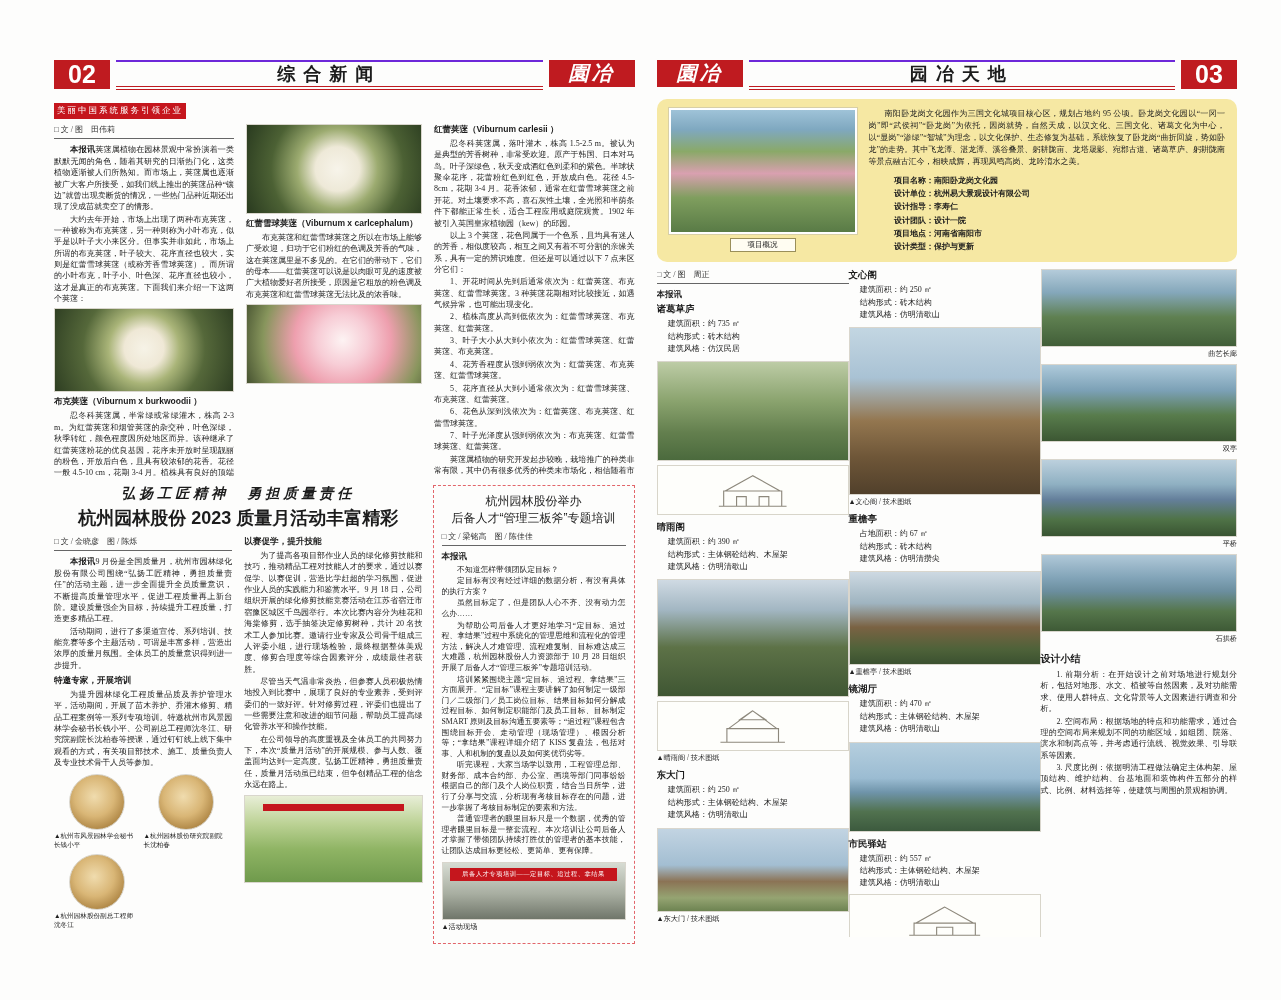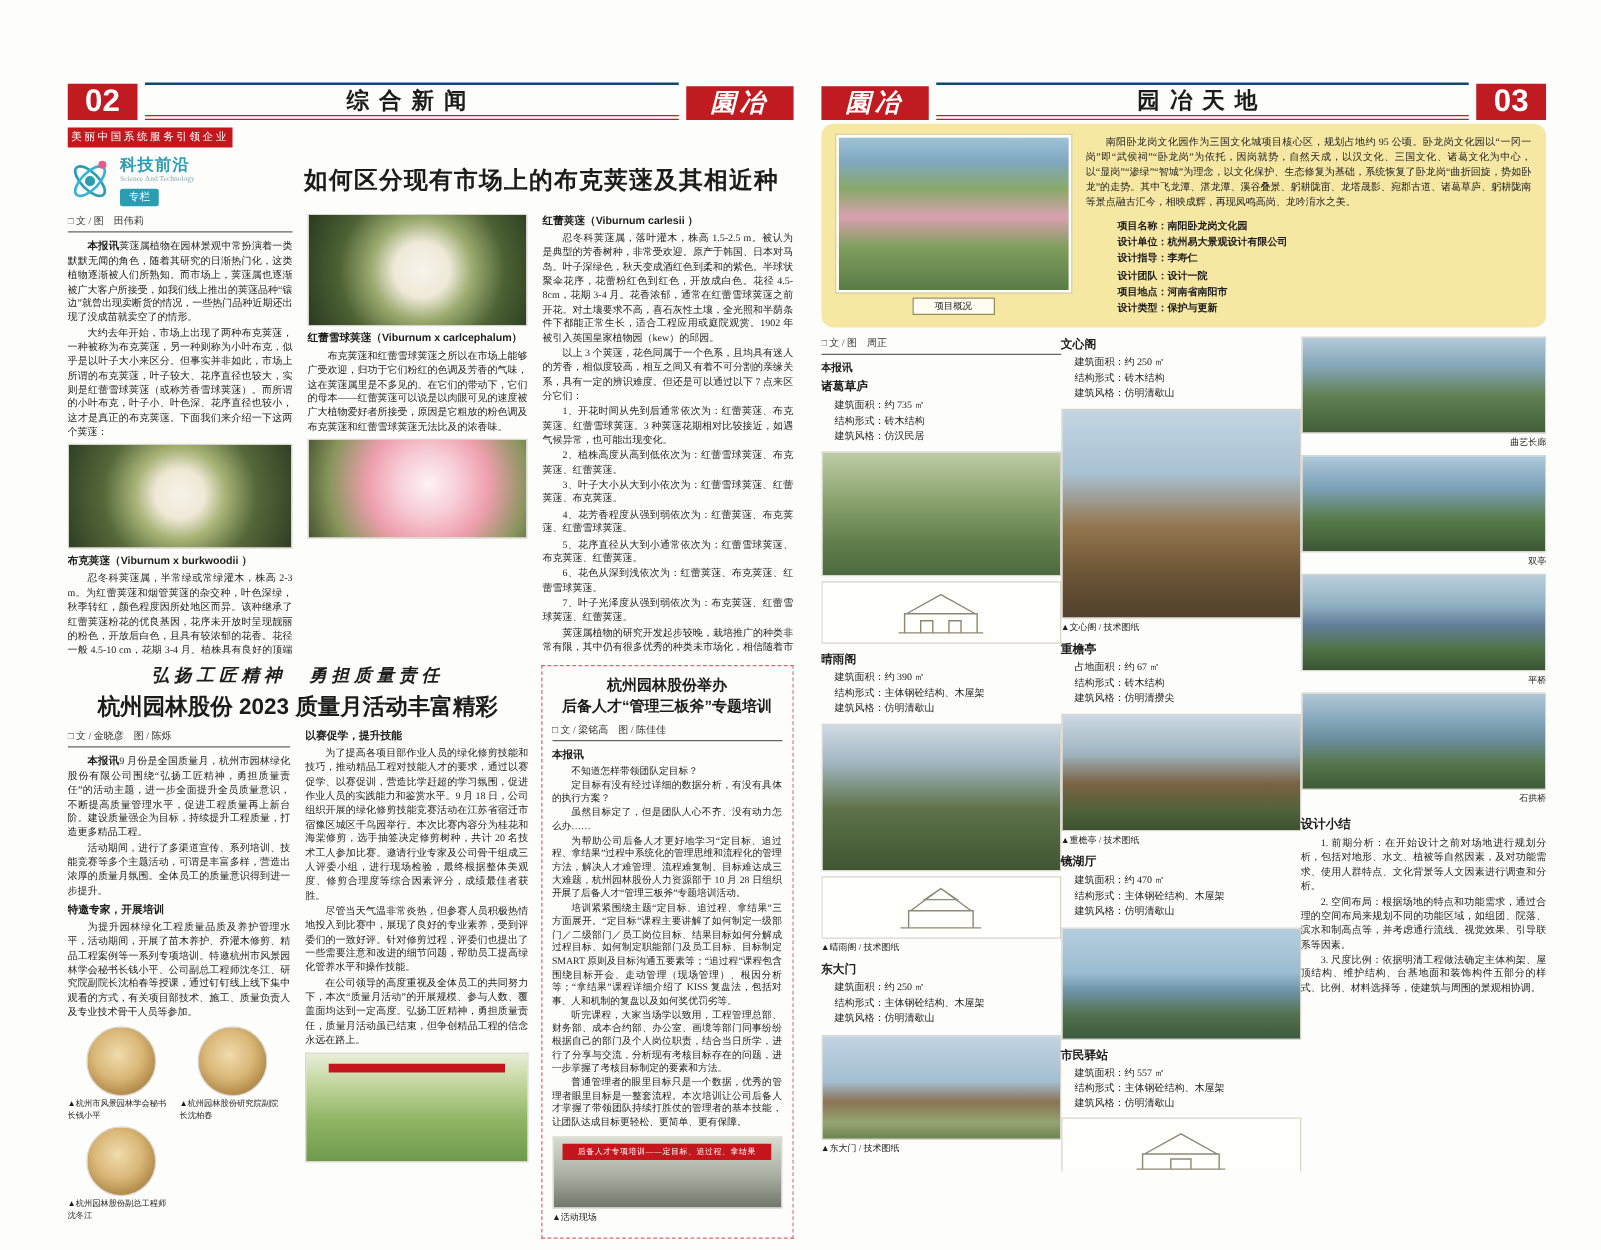--- a/index.html
+++ b/index.html
@@ -1,25 +1,25 @@
 <!DOCTYPE html>
 <html><head>
 <meta charset="utf-8">
 <style>
 *{margin:0;padding:0;box-sizing:border-box}
 html,body{width:1281px;height:1000px;background:#fdfdfc;overflow:hidden;
   font-family:"Liberation Serif","DejaVu Serif",serif;color:#1c1c1c}
 .spread{display:flex;gap:22px;padding:60px 44px 0 54px}
 .page{width:586px;height:934px;overflow:hidden;position:relative;background:#fdfdfc}
 
-.phead{display:flex;align-items:flex-end;height:36px;margin-bottom:3px}
+.phead{display:flex;align-items:flex-start;height:36px;margin-bottom:3px}
 .red-box{background:#bf1b20;color:#fff;display:flex;align-items:center;justify-content:center}
 .pnum{width:56px;font-size:25px;font-family:"Liberation Sans","DejaVu Sans",sans-serif;font-weight:bold}
 .masthead{width:86px;font-size:20px;font-style:italic;font-weight:bold;letter-spacing:3px;font-family:"DejaVu Serif",serif}
-.ptitle-bar{flex:1;margin:0 6px;border-top:2px solid #0c4a6e;border-bottom:4px double #bf1b20;display:flex;align-items:center;justify-content:center}
+.ptitle-bar{flex:1;margin:0 6px;border-top:2px solid #6d28d9;border-bottom:4px double #bf1b20;display:flex;align-items:center;justify-content:center}
 .ptitle{font-size:18px;font-weight:bold;letter-spacing:8px}
 .ptag{display:inline-block;background:#c5161d;color:#fff;font-size:8.5px;padding:2px 3px;letter-spacing:2px;margin:1px 0 5px}
 
 .p{font-size:8px;line-height:1.42;text-align:justify;text-indent:2em;margin-bottom:1px}
 .lead{font-weight:bold;font-size:8.3px}
 .byline{font-size:8px;color:#333;border-bottom:1px solid #666;padding-bottom:3px;margin-bottom:5px}
 .plabel{font-size:8.5px;font-weight:bold;margin:4px 0 2px;font-family:"Liberation Sans","DejaVu Sans",sans-serif}
 .subhead{font-size:8.6px;font-weight:bold;font-family:"Liberation Sans","DejaVu Sans",sans-serif;margin:4px 0 2px}
 .cap{font-size:7.2px;color:#222;margin:2px 0 4px}
 
@@ -60,21 +60,21 @@
 .a2kicker{text-align:center;font-size:14px;font-weight:bold;font-style:italic;letter-spacing:4px}
 .a2head{text-align:center;font-family:"Liberation Sans","DejaVu Sans",sans-serif;font-size:18px;font-weight:bold;margin:3px 0 6px}
 .a2cols{display:flex;gap:12px}
 .a2c{flex:1;overflow:hidden}
 .circles{display:flex;flex-wrap:wrap;gap:4px;margin-top:5px}
 .circwrap{width:48%;text-align:center}
 .circle{width:56px;height:56px;border-radius:50%;margin:0 auto;border:1px solid #d9d6cd}
 .circcap{font-size:6.6px;margin-top:2px;text-align:left}
 .a3{width:202px;border:1.5px dashed #e2656a;padding:7px 8px;overflow:hidden}
 .a3 .p{font-size:7.8px;line-height:1.36}
-.a3title{text-align:center;font-family:"Liberation Sans","DejaVu Sans",sans-serif;font-weight:bold;font-size:12px;line-height:1.4}
+.a3title{text-align:center;font-family:"Liberation Sans","DejaVu Sans",sans-serif;font-weight:normal;font-size:12px;line-height:1.4}
 .a3 .byline{margin-top:4px}
 
 .p3head{ text-align:center;font-family:"Liberation Sans","DejaVu Sans",sans-serif;font-size:20px;font-weight:bold;letter-spacing:1px;margin:6px 0 7px}
 .heroyellow{background:#f6e8a3;border-radius:10px;padding:9px 12px;display:flex;gap:12px;margin-bottom:7px}
 .heroimg{width:188px;flex:none}
 .ovlabel{font-size:7.5px;text-align:center;border:1px solid #9a8f5a;background:#fffdf2;width:66px;margin:4px auto 0;padding:1px 0}
 .herotext{flex:1}
 .herotext .p{font-size:8px;line-height:1.5}
 .fields{margin-top:6px;margin-left:1.6em}
 .fieldline{font-size:8px;font-weight:bold;line-height:1.65}
@@ -96,36 +96,20 @@
     <div class="phead">
       <div class="red-box pnum">02</div>
       <div class="ptitle-bar">
         <span class="ptitle">综合新闻</span>
       </div>
       <div class="red-box masthead">園冶</div>
     </div>
     <div class="ptag">美丽中国系统服务引领企业</div>
 
     
-    <div class="a1top">
-      <div class="collogo">
-        <svg width="36" height="36" viewBox="0 0 40 40">
-          <ellipse cx="20" cy="21" rx="17" ry="7.5" fill="none" stroke="#2a9db0" stroke-width="2.4" transform="rotate(45 20 21)"></ellipse>
-          <ellipse cx="20" cy="21" rx="17" ry="7.5" fill="none" stroke="#37b3d9" stroke-width="2.4" transform="rotate(-45 20 21)"></ellipse>
-          <circle cx="20" cy="21" r="4.5" fill="#2a9db0"></circle>
-          <circle cx="31" cy="6.5" r="3.6" fill="#e85a8a"></circle>
-        </svg>
-        <div>
-          <div class="collogo-cn">科技前沿</div>
-          <div class="collogo-en">Science And Technology</div>
-          <div class="collogo-tag">专栏</div>
-        </div>
-      </div>
-      <h1 class="a1head">如何区分现有市场上的布克荚蒾及其相近种</h1>
-    </div>
 
     
     <div class="a1cols">
       <div class="c1">
         <div class="byline">□ 文 / 图　田伟莉</div>
         <p class="p"><b class="lead">本报讯</b><span>荚蒾属植物在园林景观中常扮演着一类默默无闻的角色，随着其研究的日渐热门化，这类植物逐渐被人们所熟知。而市场上，荚蒾属也逐渐被广大客户所接受，如我们线上推出的荚蒾品种“镶边”就曾出现卖断货的情况，一些热门品种近期还出现了没成苗就卖空了的情形。</span></p>
         <p class="p">大约去年开始，市场上出现了两种布克荚蒾，一种被称为布克荚蒾，另一种则称为小叶布克，似乎是以叶子大小来区分。但事实并非如此，市场上所谓的布克荚蒾，叶子较大、花序直径也较大，实则是红蕾雪球荚蒾（或称芳香雪球荚蒾）。而所谓的小叶布克，叶子小、叶色深、花序直径也较小，这才是真正的布克荚蒾。下面我们来介绍一下这两个荚蒾：</p>
         <div class="ph ph-flower-white mt4"></div>
         <div class="plabel">布克荚蒾（Viburnum x burkwoodii ）</div>
         <p class="p">忍冬科荚蒾属，半常绿或常绿灌木，株高 2-3 m。为红蕾荚蒾和烟管荚蒾的杂交种，叶色深绿，秋季转红，颜色程度因所处地区而异。该种继承了红蕾荚蒾粉花的优良基因，花序未开放时呈现靓丽的粉色，开放后白色，且具有较浓郁的花香。花径一般 4.5-10 cm，花期 3-4 月。植株具有良好的顶端优势，枝条年生长量大，但分枝能力稍弱。几乎无病虫害，适应性强，生长速度快，耐干旱且耐寒，适合自然风格的工程应用或庭院观赏。</p>

